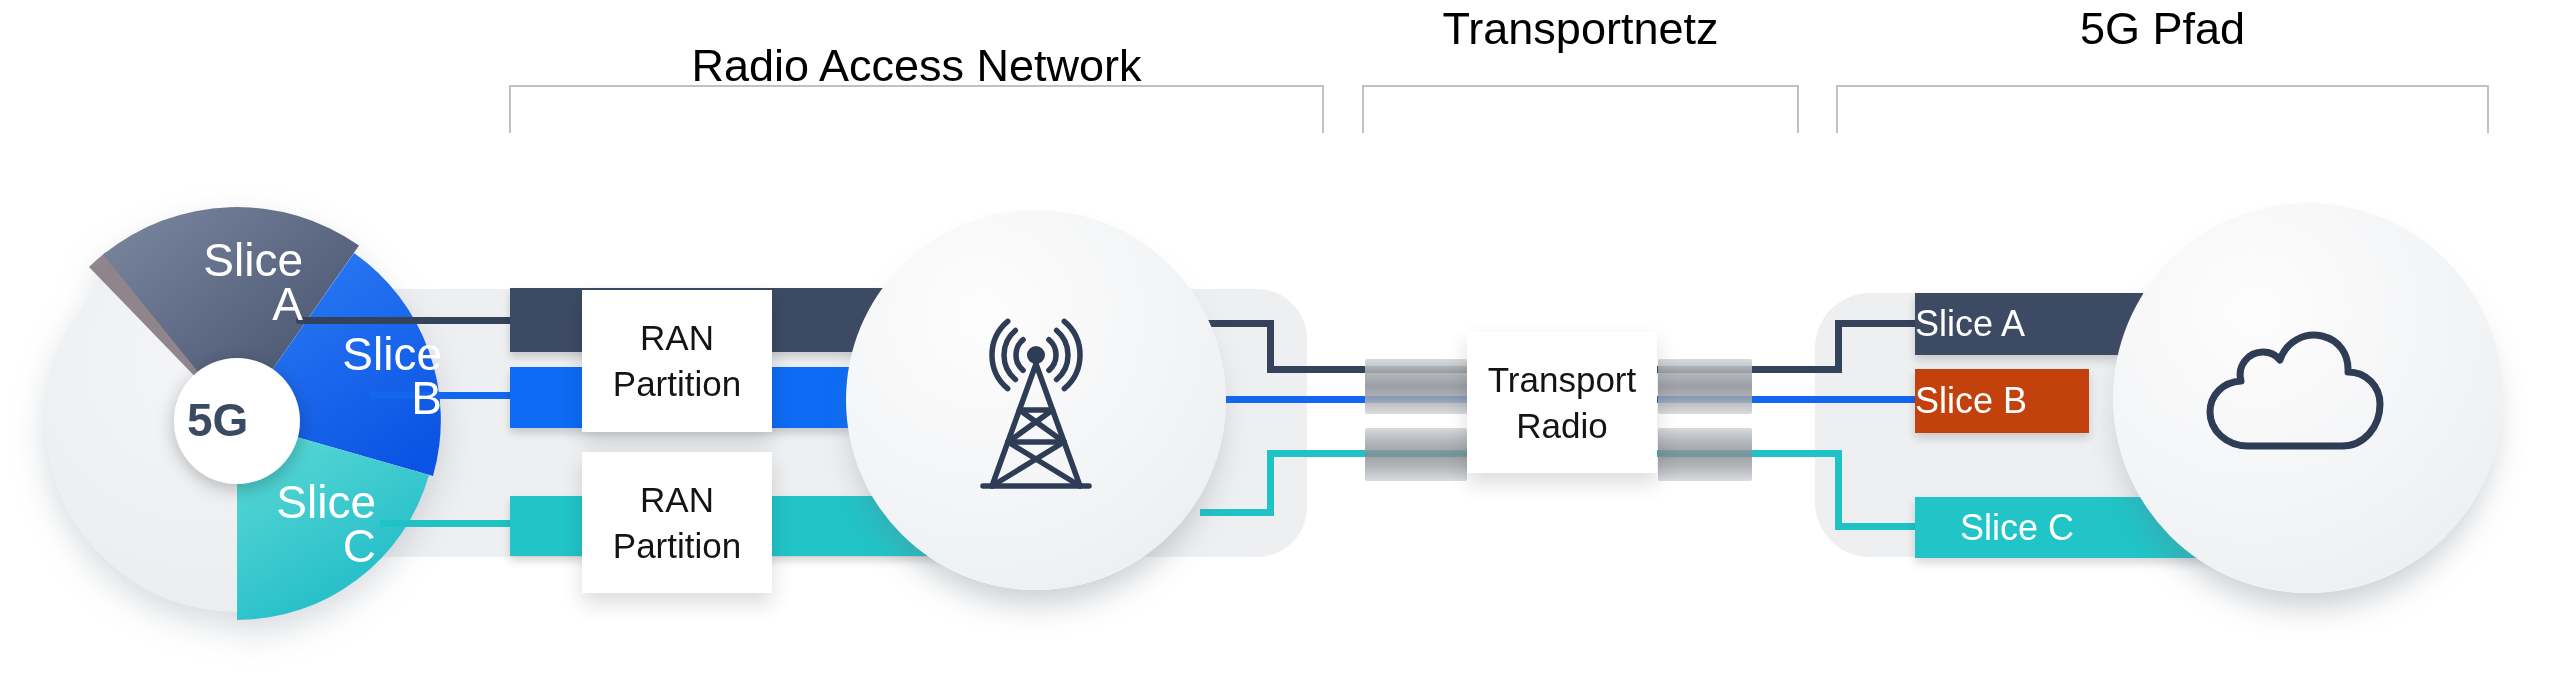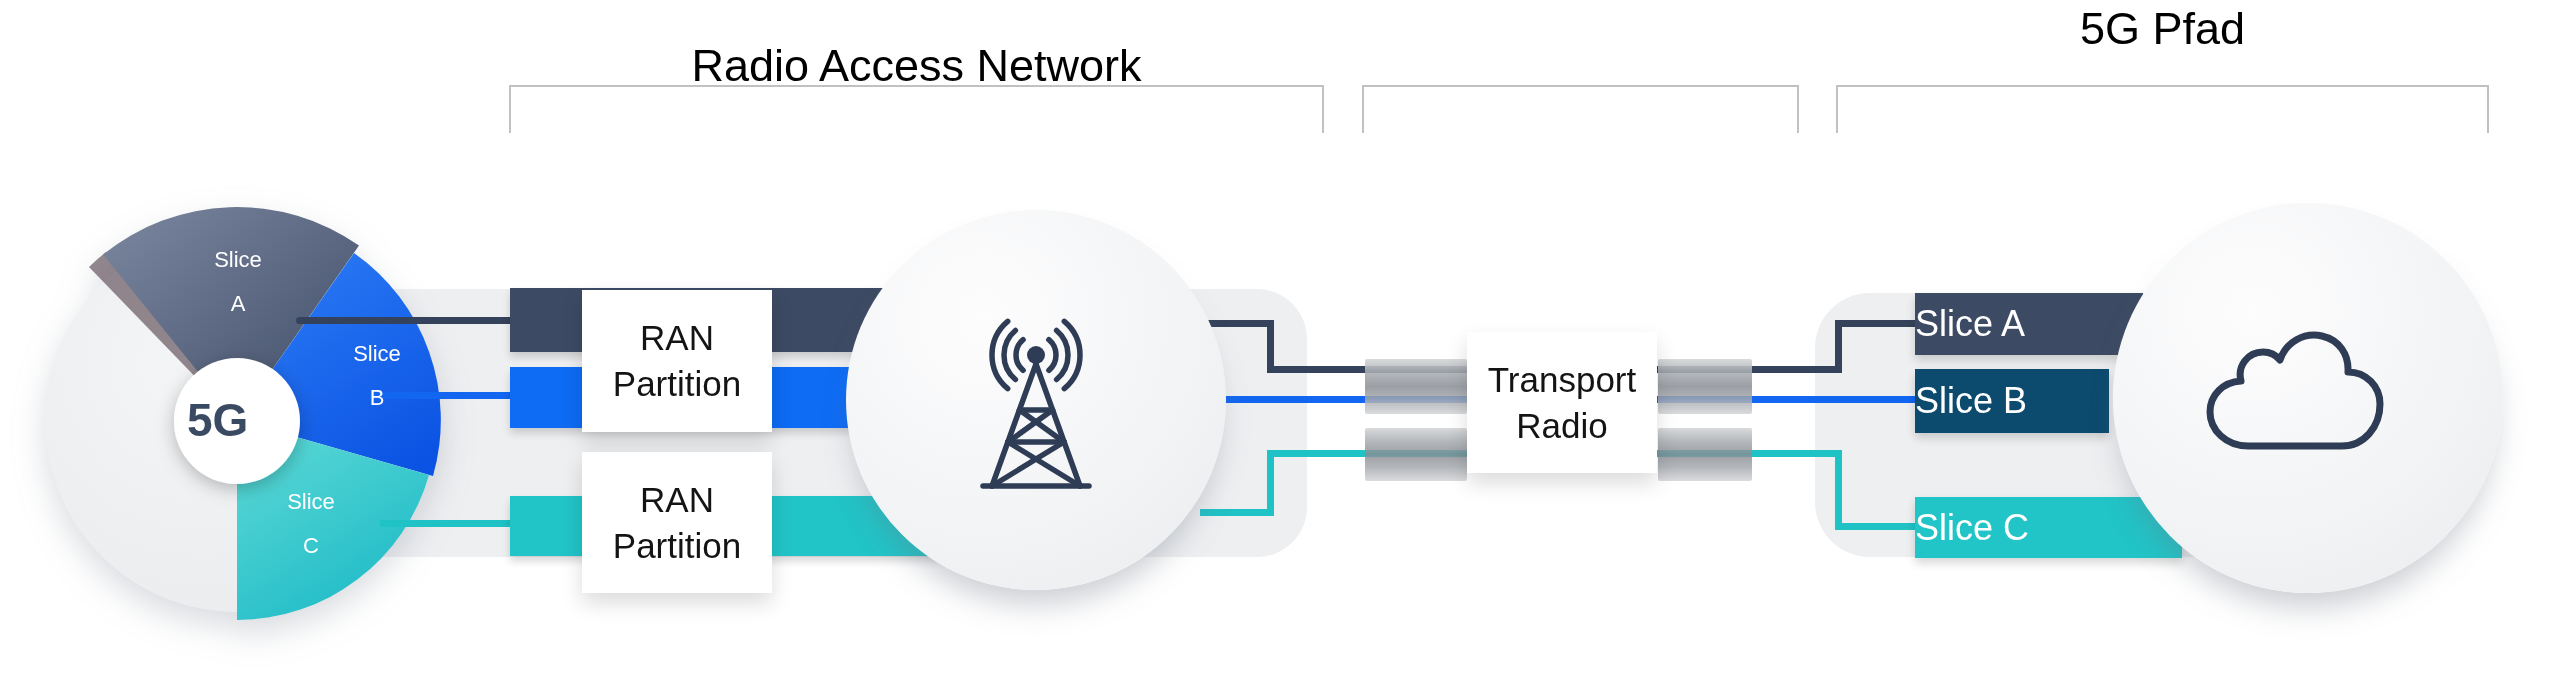--- a/index.html
+++ b/index.html
@@ -35,34 +35,35 @@
       rgba(166,170,175,0.85) 26%,
       rgba(134,139,146,0.82) 50%,
       rgba(166,170,175,0.85) 74%,
       rgba(215,216,218,0.93) 100%);}
   
   .big-circle{position:absolute;border-radius:50%;
     background:radial-gradient(circle at 36% 28%, #fdfdfe 0%, #f3f4f5 55%, #e9ebed 100%);
     box-shadow:0 22px 30px -8px rgba(105,115,130,0.35);
     display:flex;align-items:center;justify-content:center;}
   
-  .pie-label{position:absolute;width:130px;color:#fff;font-size:22px;line-height:44px;
-    text-align:center;}
+  .pie-label{position:absolute;width:130px;color:#fff;font-size:46px;line-height:44px;
+    text-align:right;}
   .pie-center-label{position:absolute;left:187px;top:394px;width:100px;height:52px;
     line-height:52px;text-align:left;font-size:46px;font-weight:bold;color:#3b4a63;}
   svg{display:block;}
   .pie-svg{position:absolute;left:10px;top:190px;
     filter:drop-shadow(0 14px 16px rgba(105,115,130,0.25));}
 </style>
 </head>
 <body>
 
 <div class="stage">
 
   <div class="sec-title" style="left:509px;width:815px;margin-top:37px;">Radio Access Network</div>
+  <div class="sec-title" style="left:1362px;width:437px;">Transportnetz</div>
   <div class="sec-title" style="left:1836px;width:653px;">5G Pfad</div>
 
   <div class="bracket" style="left:509px;width:811px;"></div>
   <div class="bracket" style="left:1362px;width:433px;"></div>
   <div class="bracket" style="left:1836px;width:649px;"></div>
 
   <div class="band band-left"></div>
   <div class="band band-right"></div>
 
   <svg class="pie-svg" width="460" height="460" viewBox="0 0 460 460">
@@ -112,24 +113,24 @@
   <div class="vline" style="left: 1835px; top: 450px; height: 80px; background-color: rgb(31, 194, 197);"></div>
   <div class="line" style="left: 1835px; top: 523px; width: 83px; background-color: rgb(31, 194, 197);"></div>
 
   <div class="bar" style="left: 510px; top: 288px; width: 530px; height: 64px; background-color: rgb(60, 74, 99);"></div>
   <div class="bar" style="left: 510px; top: 367px; width: 530px; height: 61px; background-color: rgb(13, 107, 244);"></div>
   <div class="bar" style="left: 510px; top: 496px; width: 530px; height: 60px; background-color: rgb(33, 196, 199);"></div>
 
   <div class="core-bar" style="left: 1915px; top: 293px; width: 228px; height: 62px; background-color: rgb(60, 74, 99);">
     <span>Slice A</span>
   </div>
-  <div class="core-bar" style="left: 1915px; top: 369px; width: 194px; height: 64px; background-color: #0c4a6e;">
+  <div class="core-bar" style="left: 1915px; top: 369px; width: 174px; height: 64px; background-color: #c2410c;">
     <span>Slice B</span>
   </div>
-  <div class="core-bar" style="left: 1915px; top: 497px; width: 267px; height: 61px; background-color: rgb(33, 196, 199);">
+  <div class="core-bar" style="left: 1915px; top: 497px; width: 267px; height: 61px; background-color: rgb(33, 196, 199); padding-left: 45px;">
     <span>Slice C</span>
   </div>
 
   <div class="pipe" style="left:1365px;top:359px;width:102px;height:55px;"></div>
   <div class="pipe" style="left:1365px;top:428px;width:102px;height:53px;"></div>
   <div class="pipe" style="left:1658px;top:359px;width:94px;height:55px;"></div>
   <div class="pipe" style="left:1658px;top:428px;width:94px;height:53px;"></div>
 
   <div class="big-circle" style="left:846px;top:210px;width:380px;height:380px;">
     <svg width="150" height="190" viewBox="0 0 150 190">

